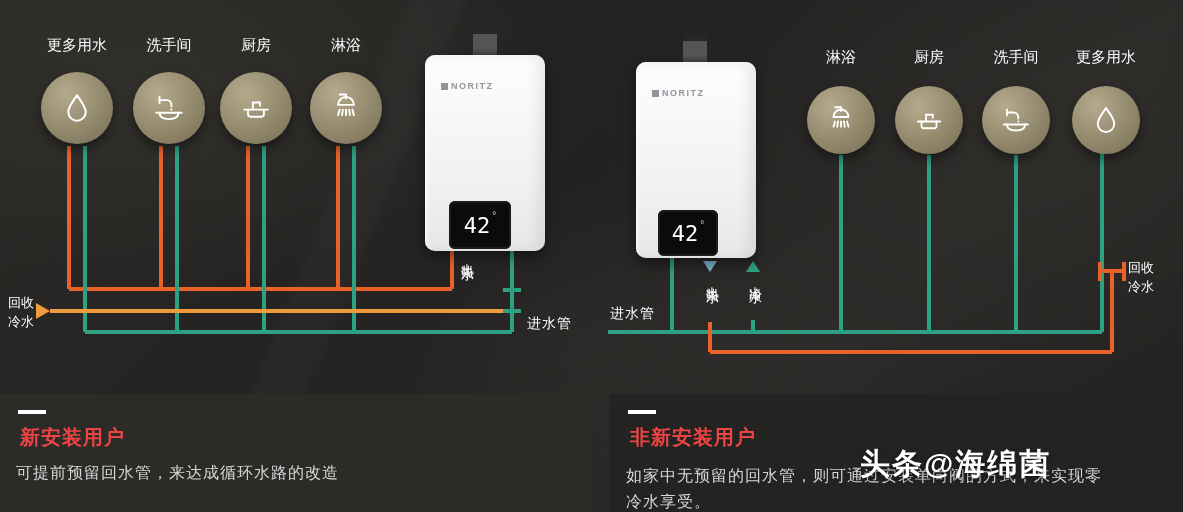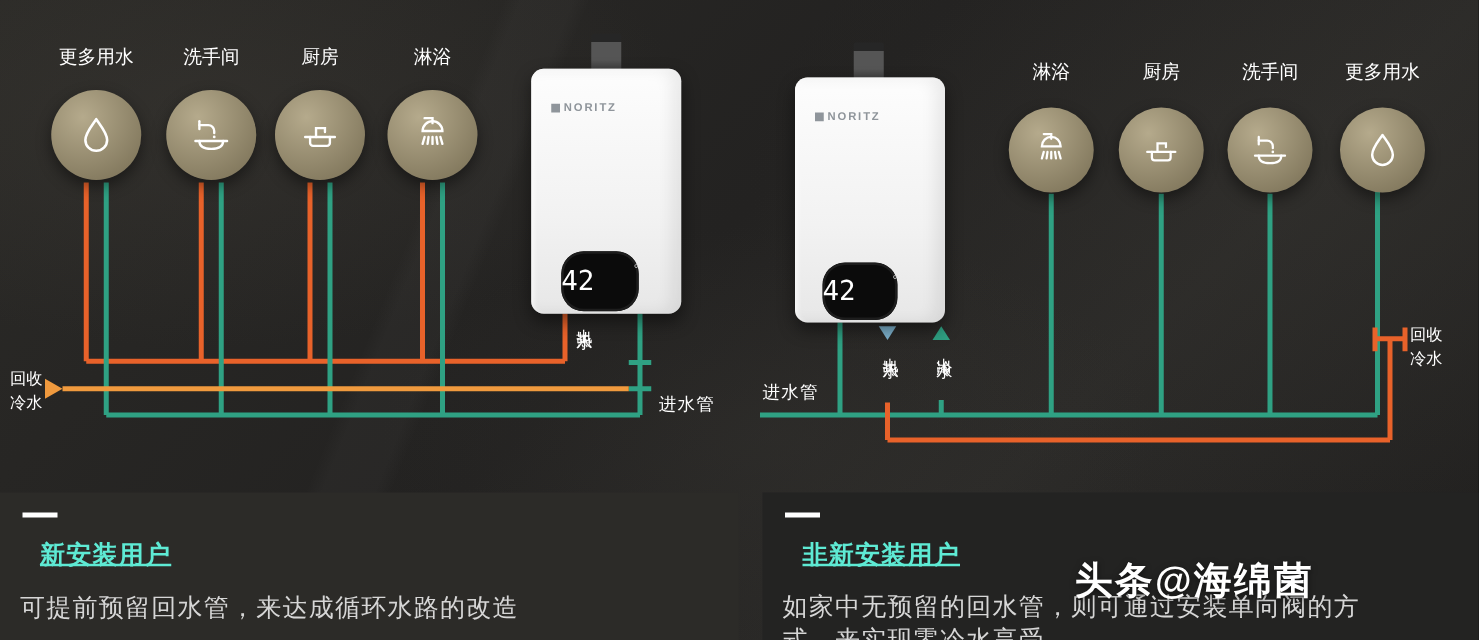--- a/index.html
+++ b/index.html
@@ -32,38 +32,38 @@
           background:linear-gradient(180deg,#262626 0 22%, #555 22% 70%, #3c3c3c 100%); }
   .heater {
     position:absolute; border-radius:10px;
     background:linear-gradient(180deg,#fdfdfd 0%,#f2f2f2 60%,#e7e7e7 100%);
     box-shadow:inset -8px 0 12px rgba(0,0,0,.07), inset 2px 2px 4px rgba(255,255,255,.8), 0 6px 14px rgba(0,0,0,.45);
   }
   .brand { position:absolute; left:16px; top:26px; display:flex; align-items:center; gap:3px;
            font-size:9px; letter-spacing:1.5px; color:#8f959b; font-weight:bold; }
   .brand .mark { width:7px; height:7px; background:#8f959b; display:inline-block; }
   .display {
-    position:absolute; background:#0b0b0b; border-radius:18px;
+    position:absolute; background:#0b0b0b; border-radius:6px;
     box-shadow:inset 0 0 0 2px #1d1d1d;
-    display:flex; align-items:center; justify-content:space-between; color:#fff;
+    display:flex; align-items:center; justify-content:center; color:#fff;
   }
   .display .temp { font-family:"DejaVu Sans Mono","Liberation Mono",monospace; font-size:22px; }
   .display .unit { font-size:10px; color:#cfcfcf; align-self:flex-start; margin-top:9px; margin-left:2px; }
 
   .vlabel { position:absolute; writing-mode:vertical-rl; text-orientation:upright;
             color:#fff; font-size:13px; letter-spacing:2px; }
   .hlabel { position:absolute; color:#fff; font-size:14px; letter-spacing:1px; }
   .wrap-label { position:absolute; width:34px; color:#fff; font-size:13px; line-height:19px; }
 
   .panel { position:absolute; top:394px; height:118px; box-sizing:border-box; padding:12px 0 0 16px; }
   .panel-left  { left:0;   width:591px; background:#2c2b28; }
   .panel-right { left:610px; width:590px; background:#232322; }
   .dash { width:28px; height:4px; background:#fff; margin:4px 0 10px 2px; }
-  .panel h2 { margin:16px; font-size:20px; color:#5eead4; letter-spacing:1px;text-decoration:underline; }
-  .panel p { margin:12px 0 0 0; font-size:20px; color:#d6d6d6; letter-spacing:1px; }
+  .panel h2 { margin:4px; font-size:20px; color:#ef4444; letter-spacing:1px; }
+  .panel p { margin:12px 0 0 0; font-size:16px; color:#d6d6d6; letter-spacing:1px; }
   .panel-right p { width:490px; line-height:26px; }
 
   .watermark { position:absolute; left:860px; top:444px; font-size:30px; font-weight:bold;
                color:#fff; letter-spacing:2px; z-index:6; text-shadow:0 2px 5px rgba(0,0,0,.55); }
   .icon { display:block; }
 </style>
 </head>
 <body>
 
 <div class="stage">

